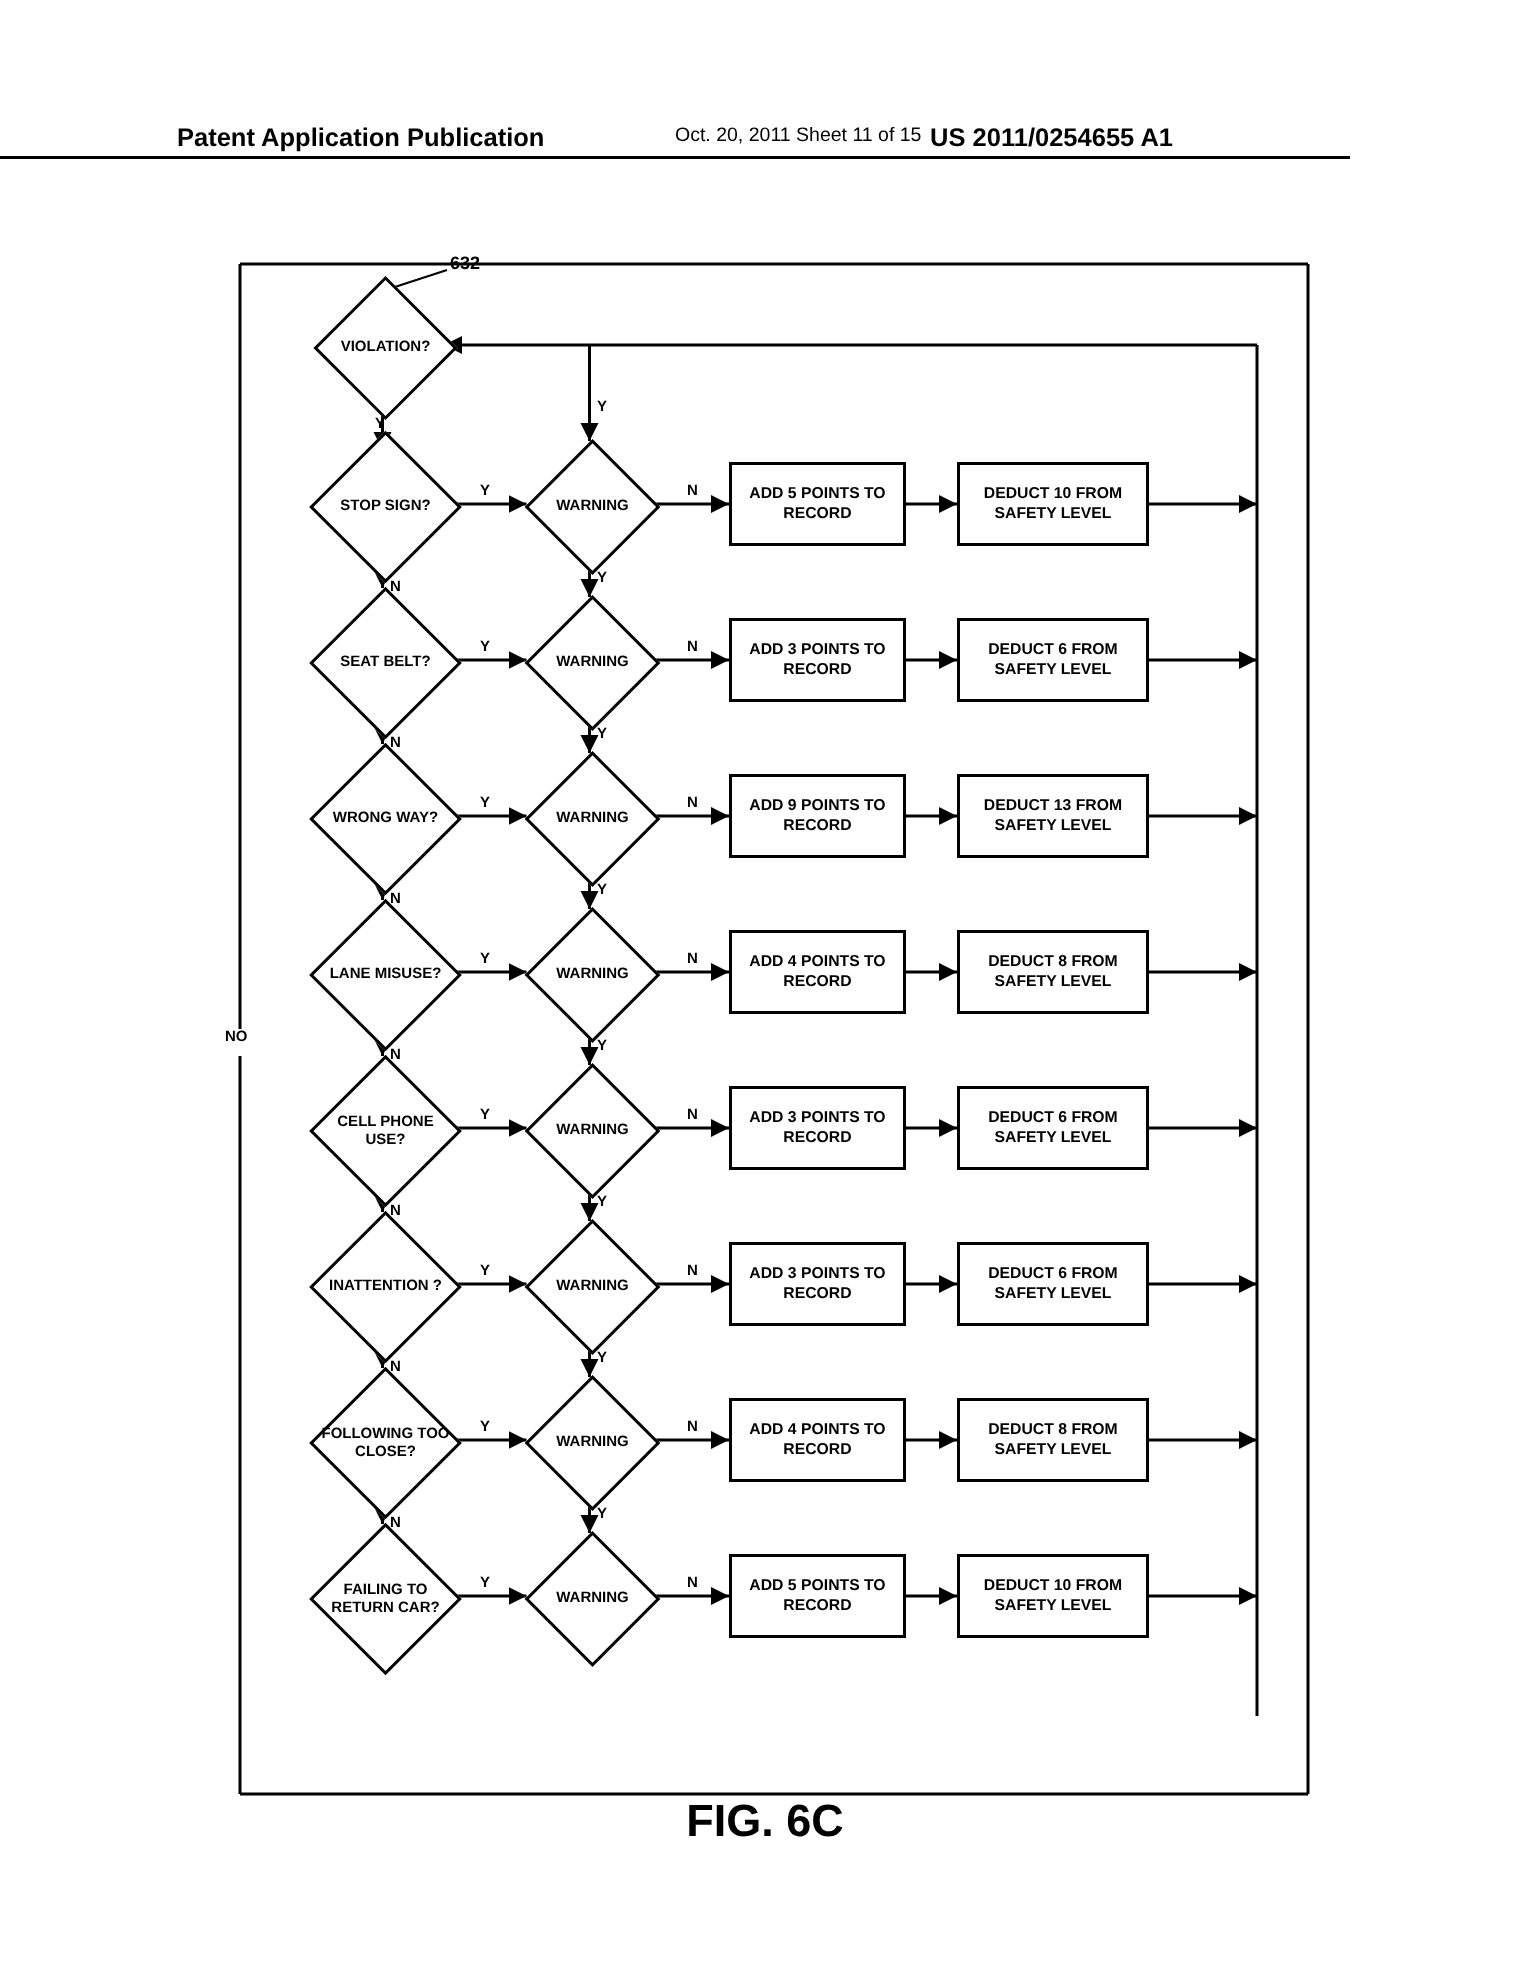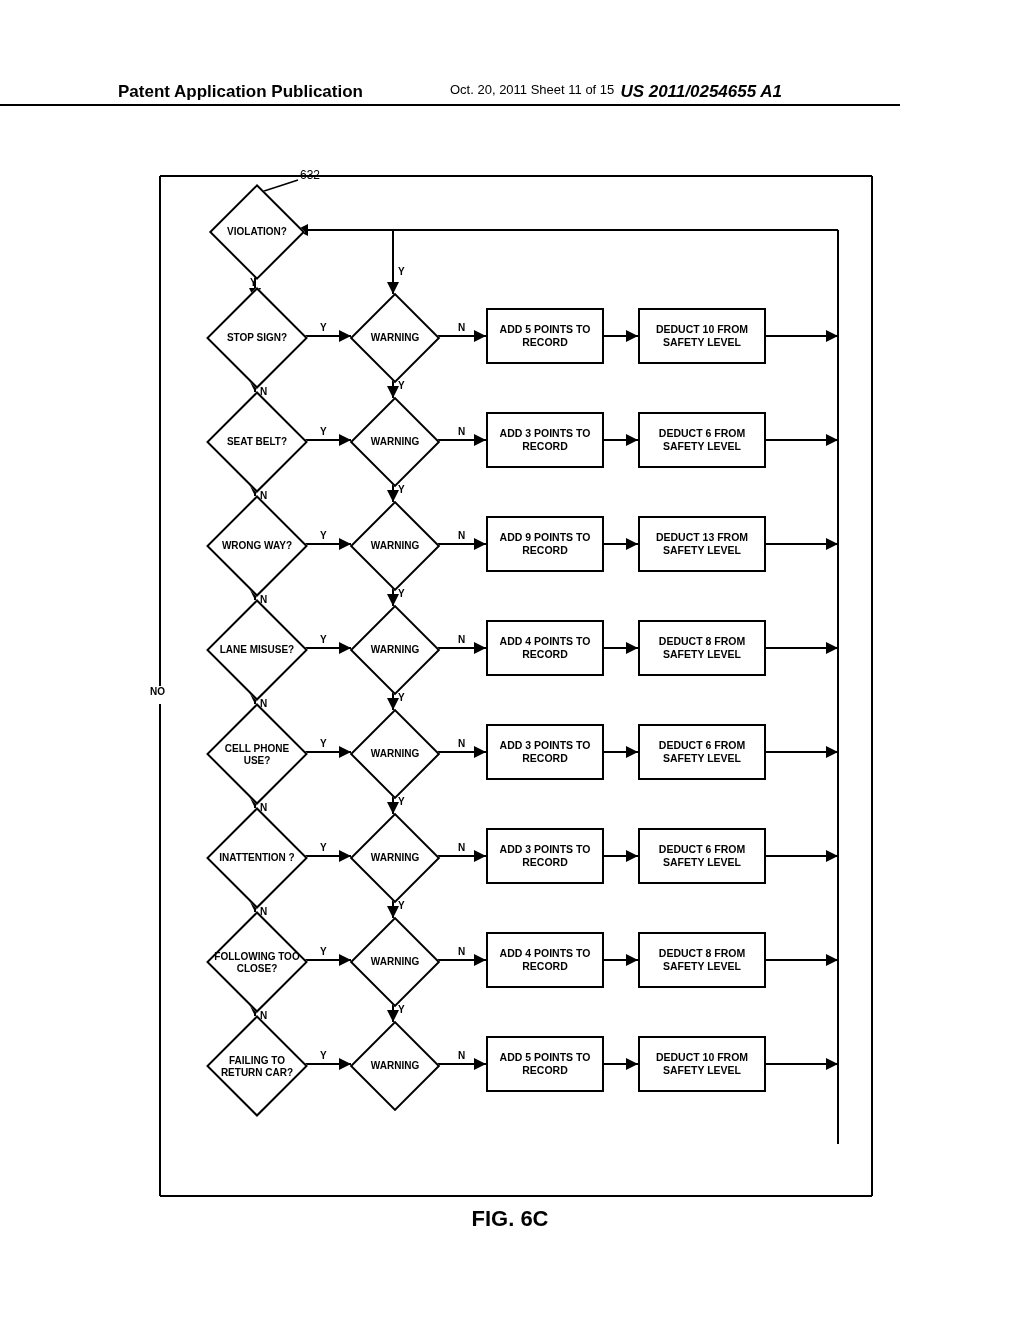--- a/index.html
+++ b/index.html
@@ -35,35 +35,34 @@
     top: 0;
     font-size: 13px;
     margin-left: 48px;
   }
   .header .right {
     position: absolute;
     right: 118px;
     top: 0;
     font-size: 17px;
     font-weight: bold;
-    font-style: italic;
   }
   .diagram {
     position: absolute;
     left: 148px;
     top: 176px;
     width: 724px;
     height: 1020px;
   }
   .fig-label {
     position: absolute;
     left: 50%;
     transform: translateX(-50%);
     bottom: -36px;
-    font-size: 22px;
+    font-size: 30px;
     font-weight: bold;
   }
   .diamond {
     position: absolute;
     border: 2px solid #000;
     transform: rotate(45deg);
     background: #fff;
   }
   .diamond .txt {
     position: absolute;
@@ -91,21 +90,21 @@
     padding: 4px;
   }
   .edge-label {
     position: absolute;
     font-size: 10px;
     font-weight: bold;
   }
   .ref-label {
     position: absolute;
     font-size: 12px;
-    font-weight: normal;
+    font-weight: bold;
   }
   svg.wires {
     position: absolute;
     left: 0;
     top: 0;
     width: 724px;
     height: 1020px;
     overflow: visible;
   }
 </style>

